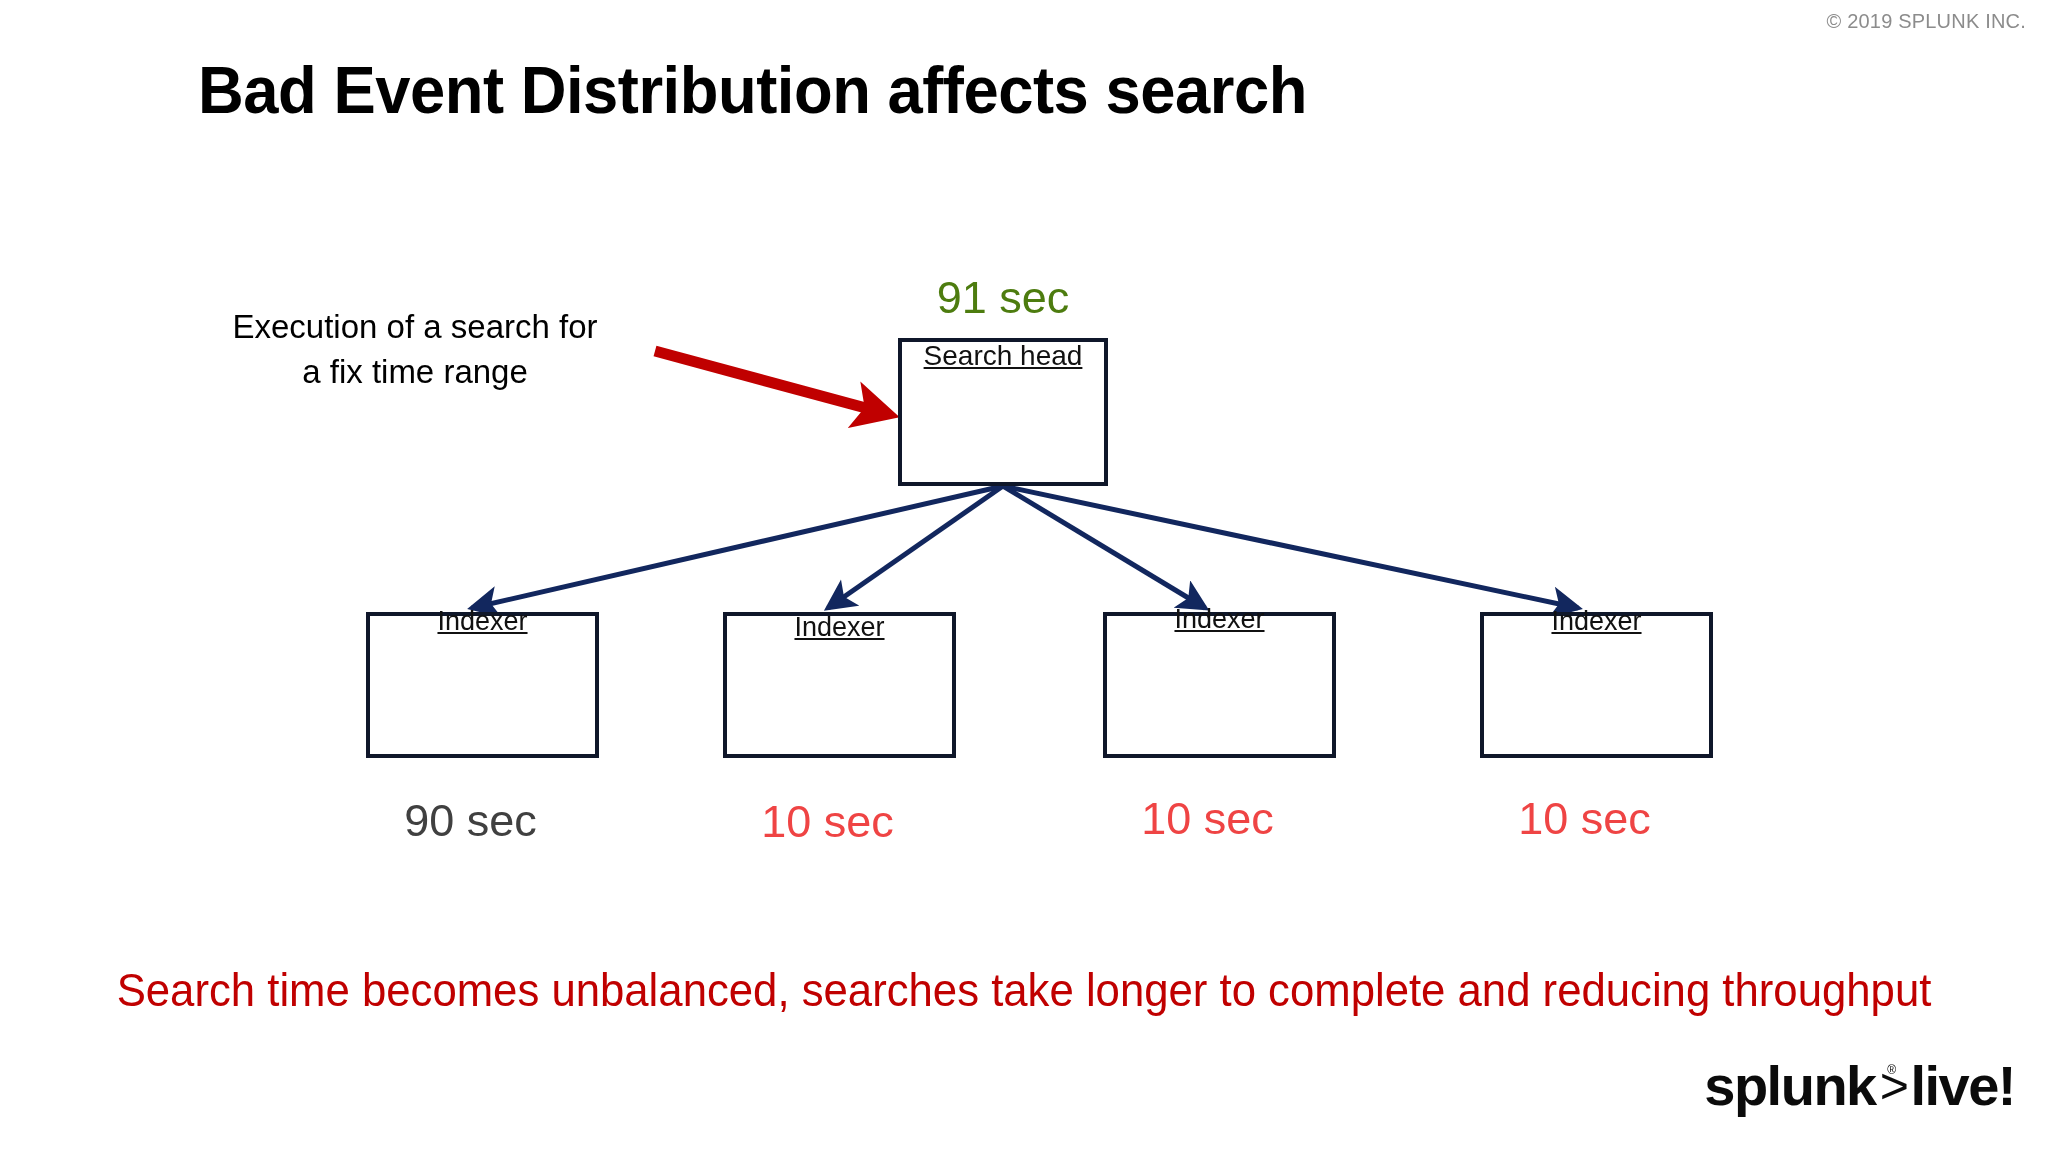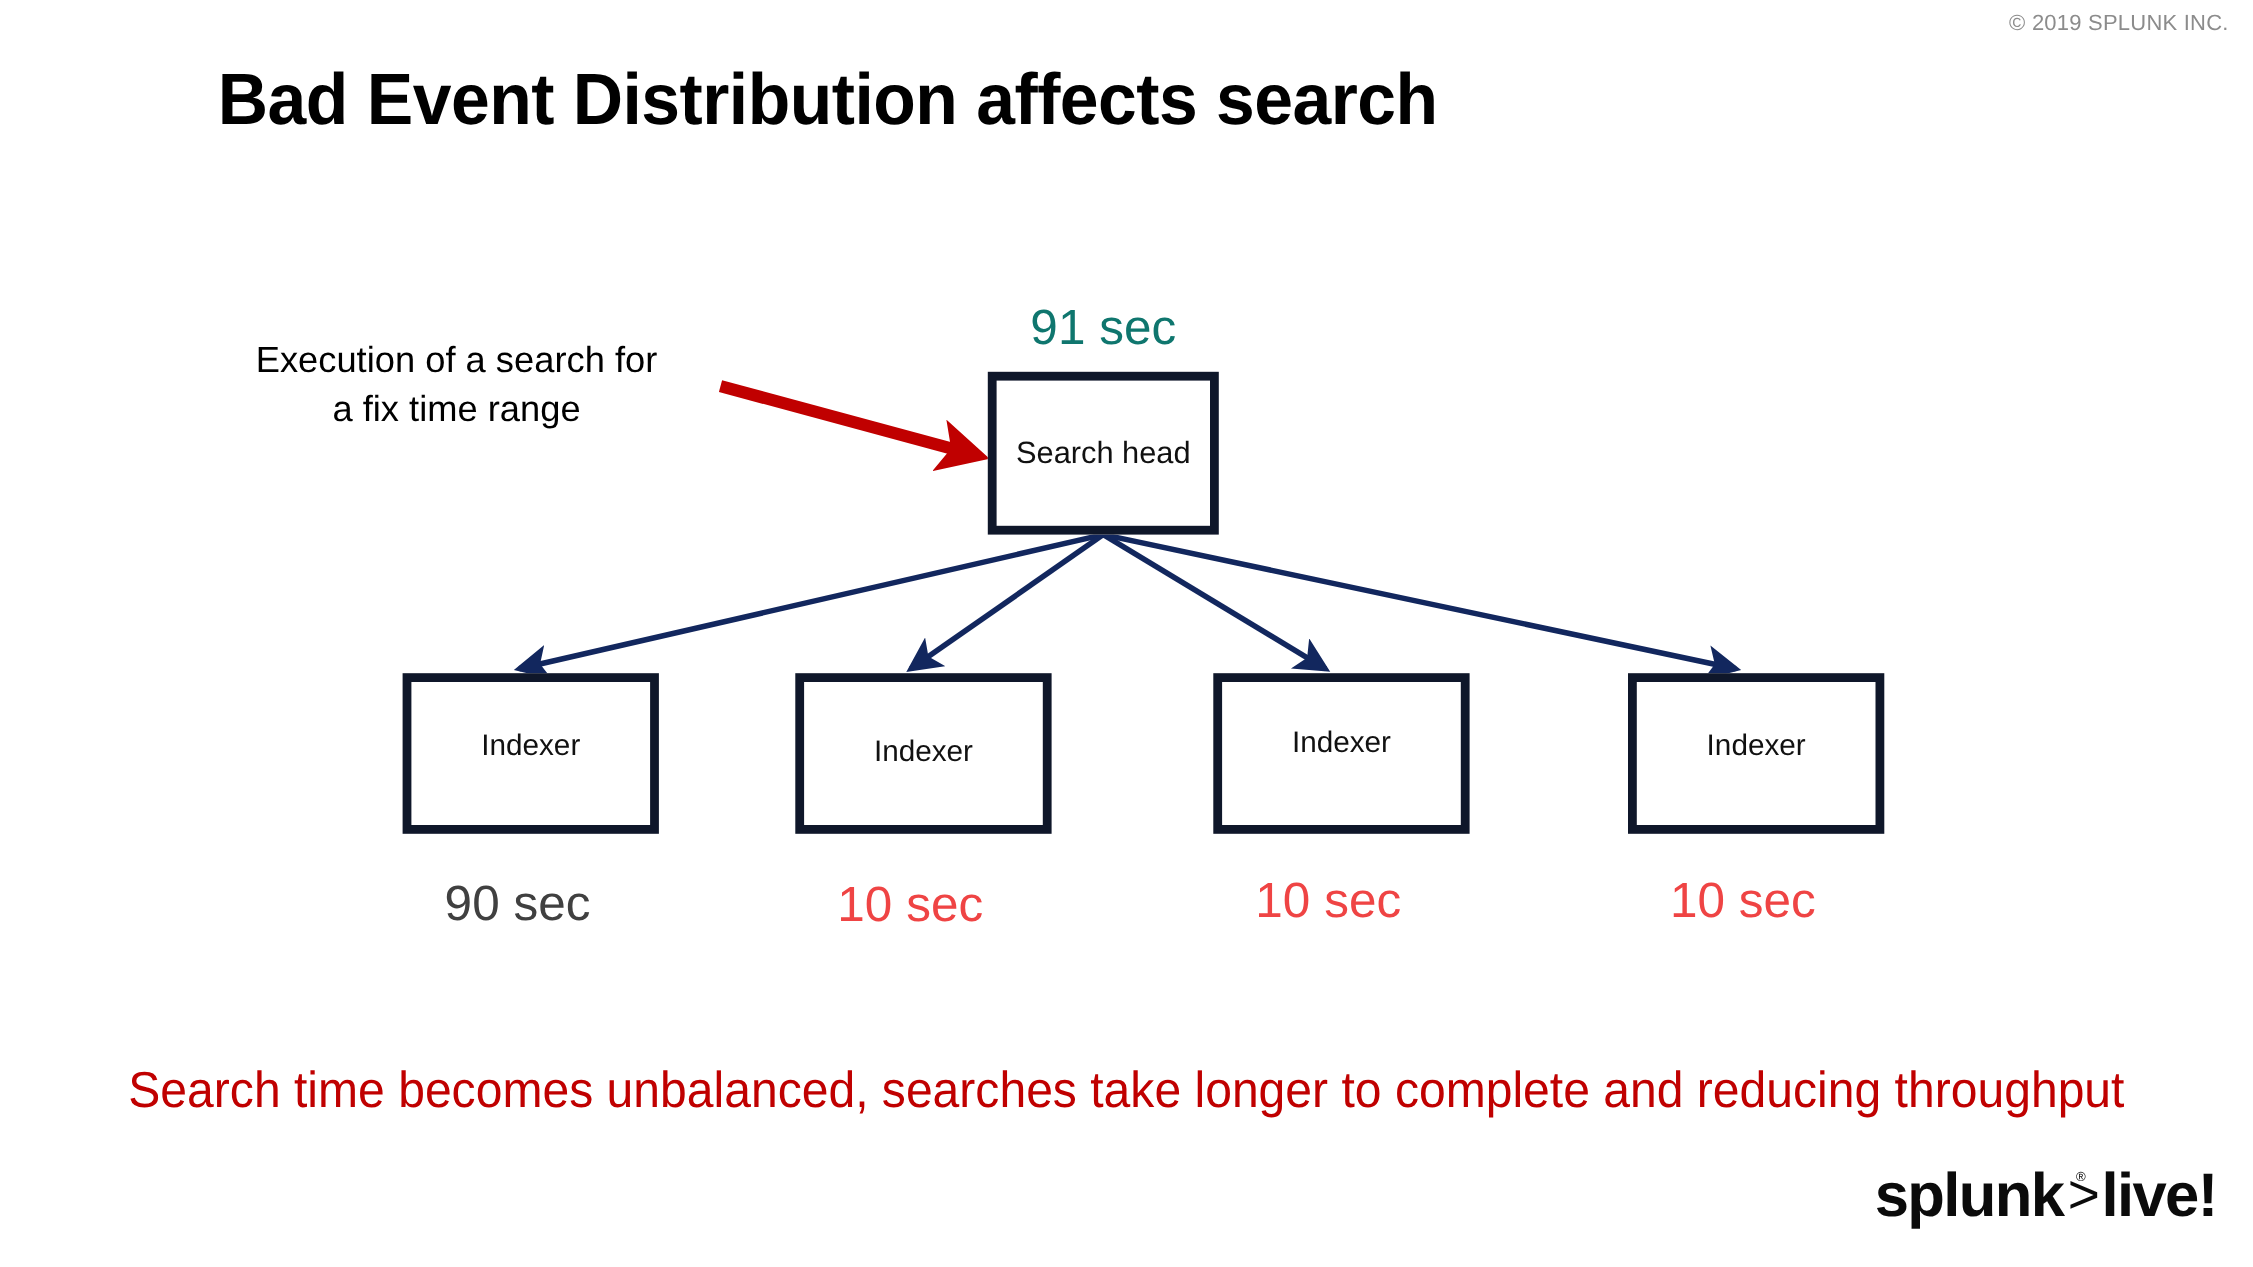--- a/index.html
+++ b/index.html
@@ -65,27 +65,28 @@
     top: 0;
     width: 2048px;
     height: 1152px;
     pointer-events: none;
   }
 
   
   .node {
     position: absolute;
     box-sizing: border-box;
-    border: 8px solid #0f172a;
+    border: 4px solid #0f172a;
     background: #ffffff;
     display: flex;
-    align-items: center;
+    align-items: flex-start;
     justify-content: center;
     font-family: "Liberation Sans", sans-serif;
     color: #111111;
+    text-decoration: underline;
   }
   .node-label {
     font-size: 27px;
     line-height: 1;
   }
   #node-search-head {
     left: 898px;
     top: 338px;
     width: 210px;
     height: 148px;
@@ -110,21 +111,21 @@
   .timing {
     position: absolute;
     font-family: "Liberation Sans", sans-serif;
     font-size: 45px;
     white-space: nowrap;
     text-align: center;
   }
   .timing.red   { color: #404040; }
   .timing.green { color: #ef4444; }
 
-  #timing-head  { left: 898px; top: 272px; width: 210px; color: #0f766e; }
+  #timing-head  { left: 898px; top: 272px; width: 210px; color: #4d7c0f; }
   #timing-idx-0 { left: 366px; top: 795px; width: 209px; }
   #timing-idx-1 { left: 723px; top: 796px; width: 209px; }
   #timing-idx-2 { left: 1103px; top: 793px; width: 209px; }
   #timing-idx-3 { left: 1480px; top: 793px; width: 209px; }
 
   
   .caption {
     position: absolute;
     left: 60px;
     top: 960px;

